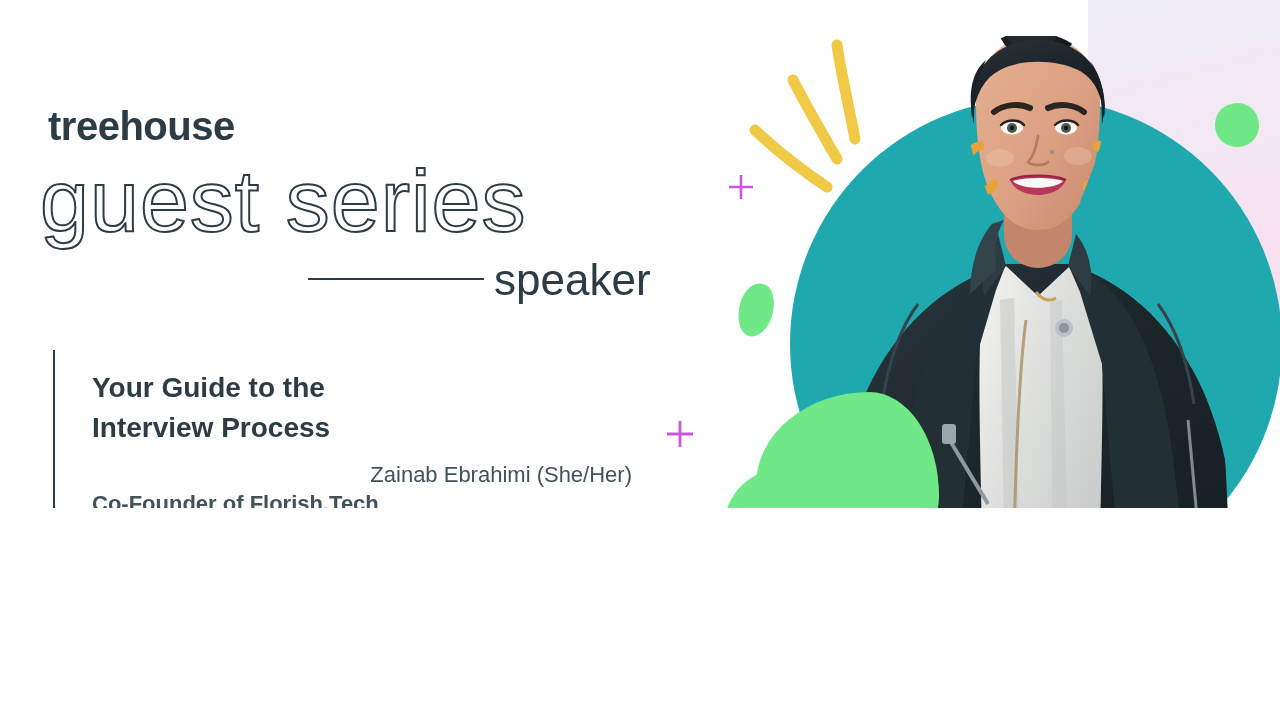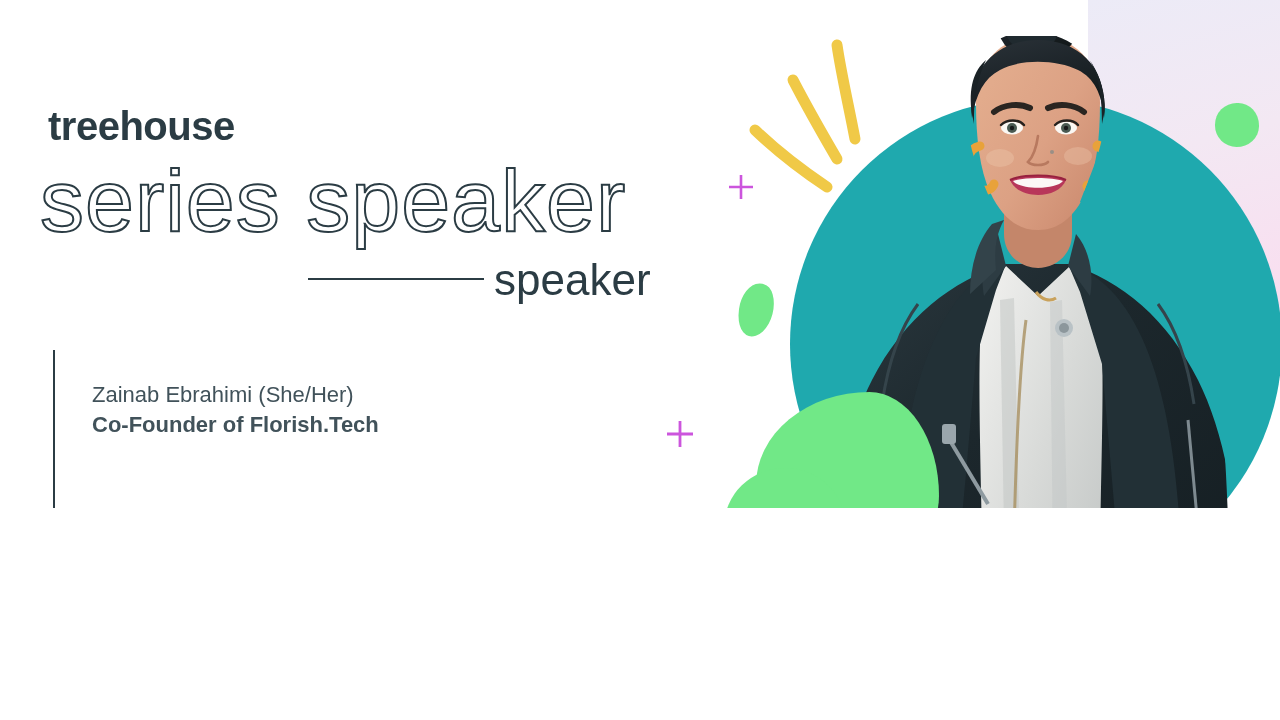--- a/index.html
+++ b/index.html
@@ -116,20 +116,21 @@
     color: #2B3C44;
     margin: 0;
     white-space: pre-line;
   }
   #speaker-name {
     font-size: 22px;
     font-weight: 400;
     line-height: 1.35;
     color: #41525A;
     margin: 12px 0 0 0;
+    text-align: right;
   }
   #speaker-role {
     font-size: 22px;
     font-weight: 700;
     line-height: 1.35;
     color: #41525A;
     margin: 0;
   }
   #event-datetime {
     font-size: 36px;
@@ -280,26 +281,28 @@
 
   <svg class="deco" style="left:726px; top:172px; width:30px; height:30px;" viewBox="0 0 30 30">
     <path d="M15 3 L15 27 M3 15 L27 15" stroke="#CC55DD" stroke-width="2.6" stroke-linecap="butt"></path>
   </svg>
   <svg class="deco" style="left:664px; top:418px; width:32px; height:32px;" viewBox="0 0 32 32">
     <path d="M16 3 L16 29 M3 16 L29 16" stroke="#CC55DD" stroke-width="2.8" stroke-linecap="butt"></path>
   </svg>
 
   <div id="treehouse-word">treehouse</div>
 
-  <div id="guest-speaker-word">series speaker</div>
+  <div id="guest-speaker-word">guest series</div>
 
   <div id="series-divider"></div>
 
   <div id="series-word">speaker</div>
 
   <div id="left-rule"></div>
 
   <div id="detail-block">
+    <div id="talk-title">Your Guide to the
+Interview Process</div>
     <div id="speaker-name">Zainab Ebrahimi (She/Her)</div>
     <div id="speaker-role">Co-Founder of Florish.Tech</div>
   </div>
 
 </div>
 
 </body></html>

